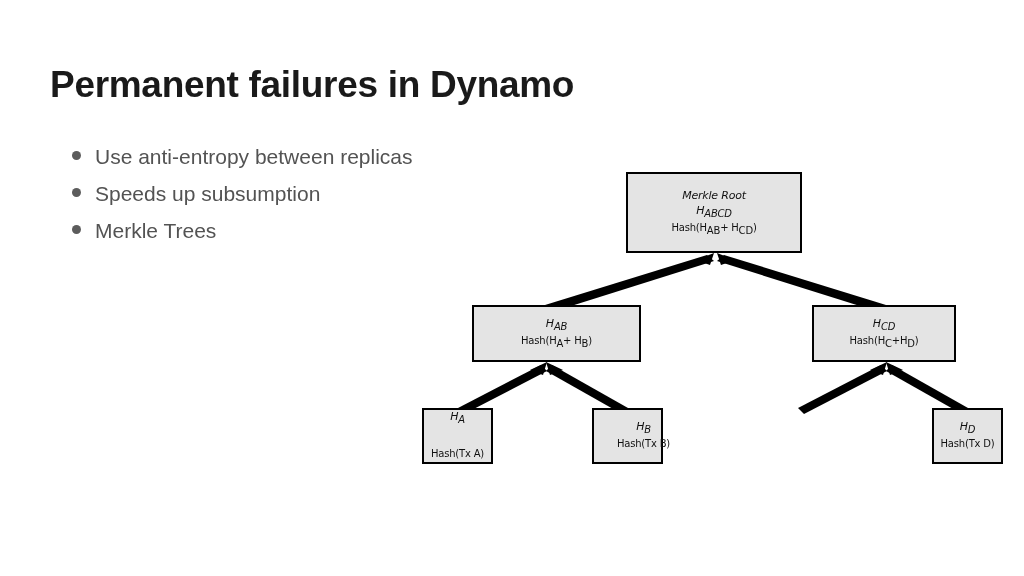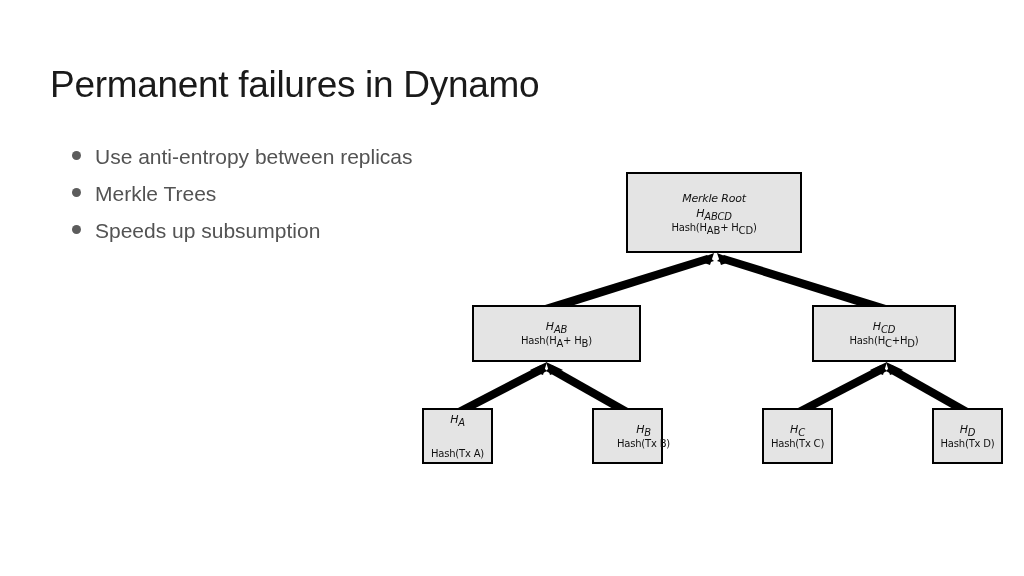--- a/index.html
+++ b/index.html
@@ -22,21 +22,21 @@
   }
 
   
   .slide-title {
     position: absolute;
     left: 50px;
     top: 62px;
     font-size: 37px;
     line-height: 46px;
     color: #1a1a1a;
-    font-weight: 400;
+    font-weight: 700;
     letter-spacing: -0.3px;
     white-space: nowrap;
   }
 
   
   .bullets {
     position: absolute;
     left: 72px;
     top: 142px;
     width: 470px;
@@ -86,21 +86,21 @@
     display: flex;
     flex-direction: column;
     align-items: center;
     justify-content: center;
     font-family: "DejaVu Sans", sans-serif;
     color: #111111;
     z-index: 2;
   }
   .node .line {
     font-size: 10px;
-    line-height: 14px;
+    line-height: 20px;
     white-space: nowrap;
     letter-spacing: -0.2px;
   }
   .node .line.big {
     font-size: 11px;
     line-height: 15px;
     font-style: italic;
   }
   .node sub {
     font-size: 10px;
@@ -124,25 +124,25 @@
 
   <div class="slide-title">Permanent failures in Dynamo</div>
 
   <div class="bullets">
     <div class="bullet-row">
       <span class="bullet-dot"></span>
       <span class="bullet-text">Use anti-entropy between replicas</span>
     </div>
     <div class="bullet-row">
       <span class="bullet-dot"></span>
-      <span class="bullet-text">Merkle Trees</span>
+      <span class="bullet-text">Speeds up subsumption</span>
     </div>
     <div class="bullet-row">
       <span class="bullet-dot"></span>
-      <span class="bullet-text">Speeds up subsumption</span>
+      <span class="bullet-text">Merkle Trees</span>
     </div>
   </div>
 
   <div class="diagram">
 
     <svg width="624" height="320" viewBox="0 0 624 320">
 
       <polygon fill="#000000" points="145,145 307,95 314,101 152,152"></polygon>
       <polygon fill="#000000" points="314,93 296,100 310,105"></polygon>
 
@@ -197,26 +197,20 @@
       <div class="line">Hash(Tx A)</div>
     </div>
 
     <div class="node" id="node-b">
       <div class="line big">
         <span>H</span><sub>B</sub>
       </div>
       <div class="line">Hash(Tx B)</div>
     </div>
 
-    <div class="node" id="node-c">
-      <div class="line big">
-        <span>H</span><sub>C</sub>
-      </div>
-      <div class="line">Hash(Tx C)</div>
-    </div>
 
     <div class="node" id="node-d">
       <div class="line big">
         <span>H</span><sub>D</sub>
       </div>
       <div class="line">Hash(Tx D)</div>
     </div>
 
   </div>
 </div>

